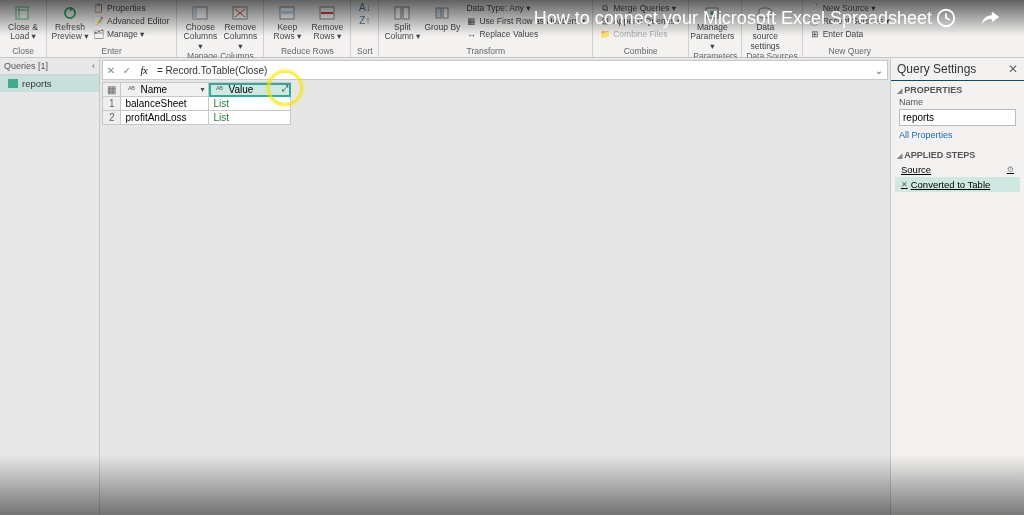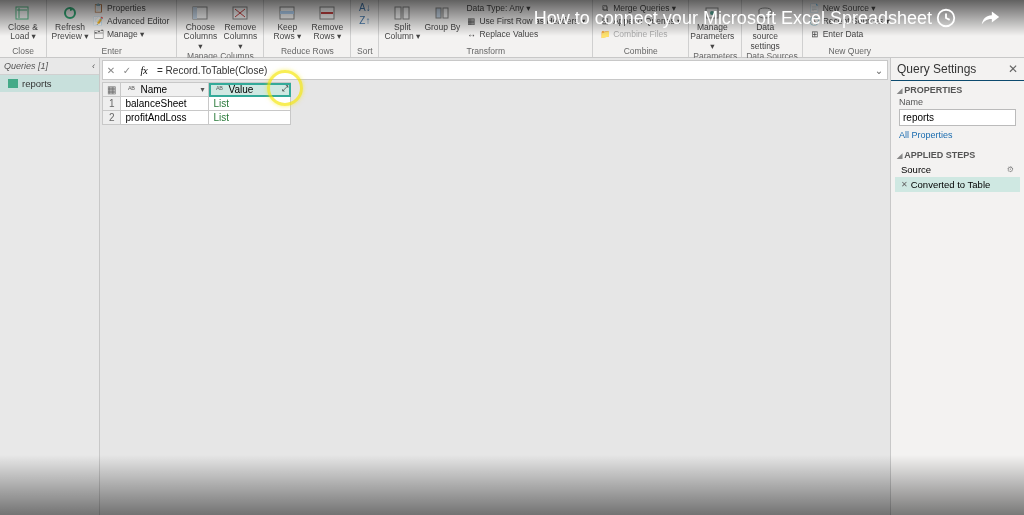--- a/index.html
+++ b/index.html
@@ -39,21 +39,21 @@
   .btn-sm { display: flex; align-items: center; gap: 3px; font-size: 8.5px; padding: 0 3px; height: 12px; cursor: pointer; white-space: nowrap; }
   .btn-sm .sico { width: 10px; height: 10px; display: inline-flex; align-items: center; justify-content: center; }
 
   
   .workspace { flex: 1; display: flex; background: #e6e6e6; min-height: 0; }
 
   .queries-panel {
     width: 100px; background: #e8e8e8; border-right: 1px solid #c8c8c8;
     display: flex; flex-direction: column;
   }
-  .queries-header { font-size: 9px; color: #555; padding: 3px 4px; border-bottom: 1px solid #d0d0d0; display: flex; justify-content: space-between; align-items: center; font-style: italic; }
+  .queries-header { font-size: 9px; color: #555; padding: 3px 4px; border-bottom: 1px solid #d0d0d0; display: flex; justify-content: space-between; align-items: center; }
   .query-item {
     background: #c8e0dc; color: #333; font-size: 9.5px;
     padding: 3px 8px; display: flex; align-items: center; gap: 4px;
     cursor: pointer;
   }
   .query-item .qico { width: 10px; height: 9px; background: #4a8; }
 
   .main-area { flex: 1; display: flex; flex-direction: column; min-width: 0; }
 
   .formula-bar {
@@ -91,21 +91,21 @@
   }
   .settings-header { display: flex; justify-content: space-between; padding: 4px 6px; font-size: 12px; color: #333; border-bottom: 1px solid #0c4a6e; }
   .settings-close { cursor: pointer; color: #666; }
   .section-title { font-size: 9px; font-weight: bold; color: #555; padding: 4px 6px 2px 6px; }
   .section-title::before { content: "◢ "; font-size: 7px; color: #888; }
   .prop-label { font-size: 9px; color: #555; padding: 0 8px; }
   .prop-input { margin: 2px 8px; }
   .prop-input input { width: 100%; font-size: 10px; padding: 2px 3px; border: 1px solid #bbb; }
   .prop-link { font-size: 9px; color: #1a6caf; padding: 2px 8px 6px 8px; cursor: pointer; }
   .steps-list { padding: 0 4px; }
-  .step { font-size: 9.5px; padding: 2px 6px; display: flex; align-items: center; gap: 3px; cursor: pointer; }
+  .step { font-size: 9.5px; padding: 2px 6px; display: flex; align-items: center; gap: 3px; cursor: pointer; text-decoration: underline; }
   .step.sel { background: #cfe8e2; }
   .step .gear { margin-left: auto; color: #888; font-size: 8px; }
   .step .xico { color: #666; font-size: 8px; }
 
   .bottom-fade {
     position: absolute; bottom: 0; left: 0; right: 0; height: 60px;
     background: linear-gradient(to top, rgba(0,0,0,0.5), rgba(0,0,0,0));
     pointer-events: none; z-index: 40;
   }
 </style>

